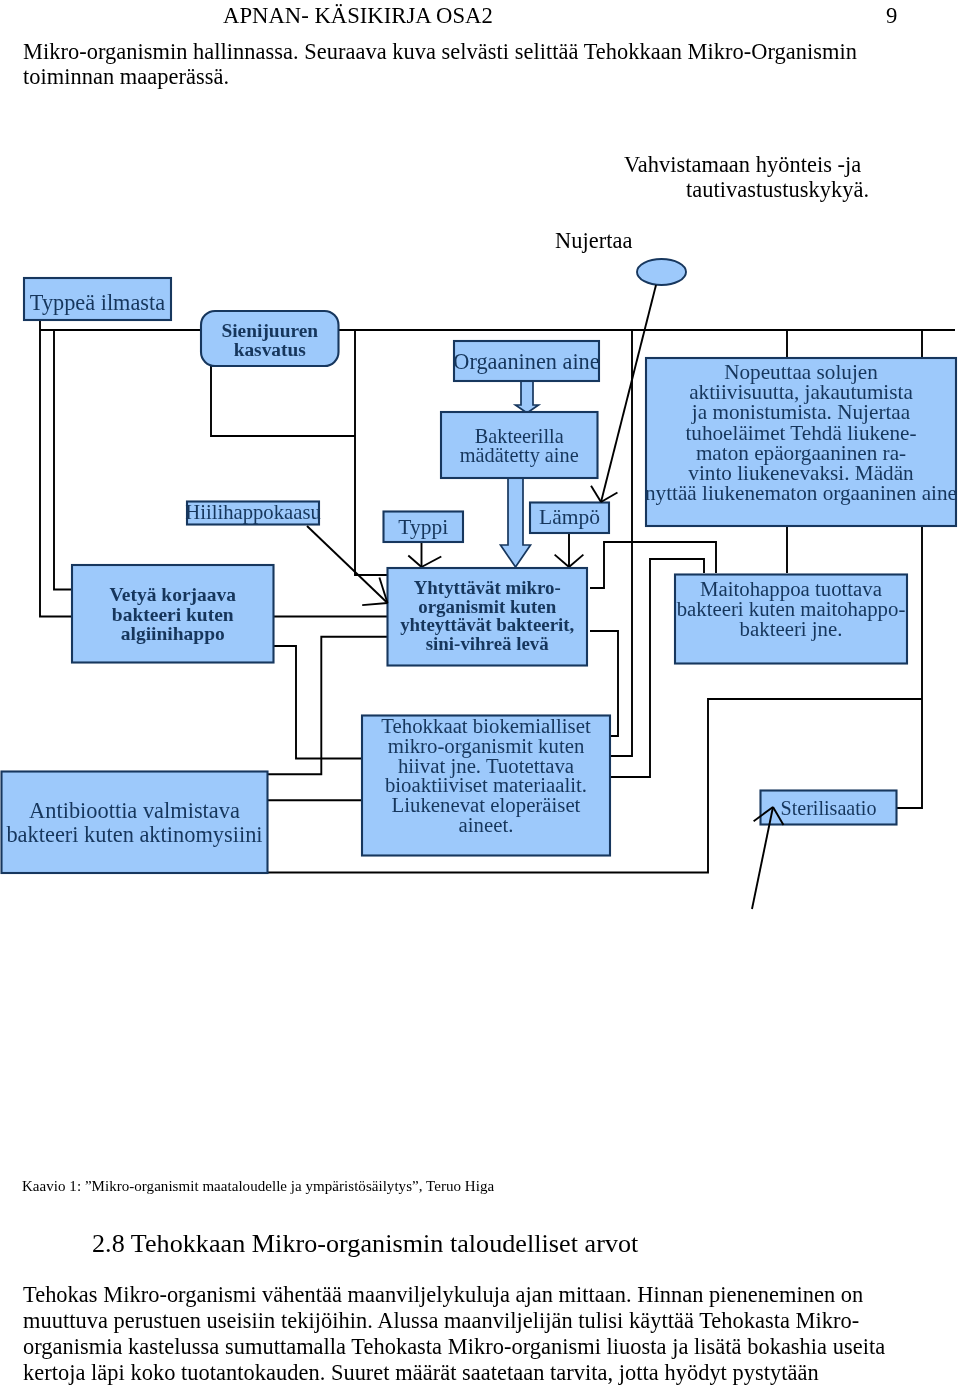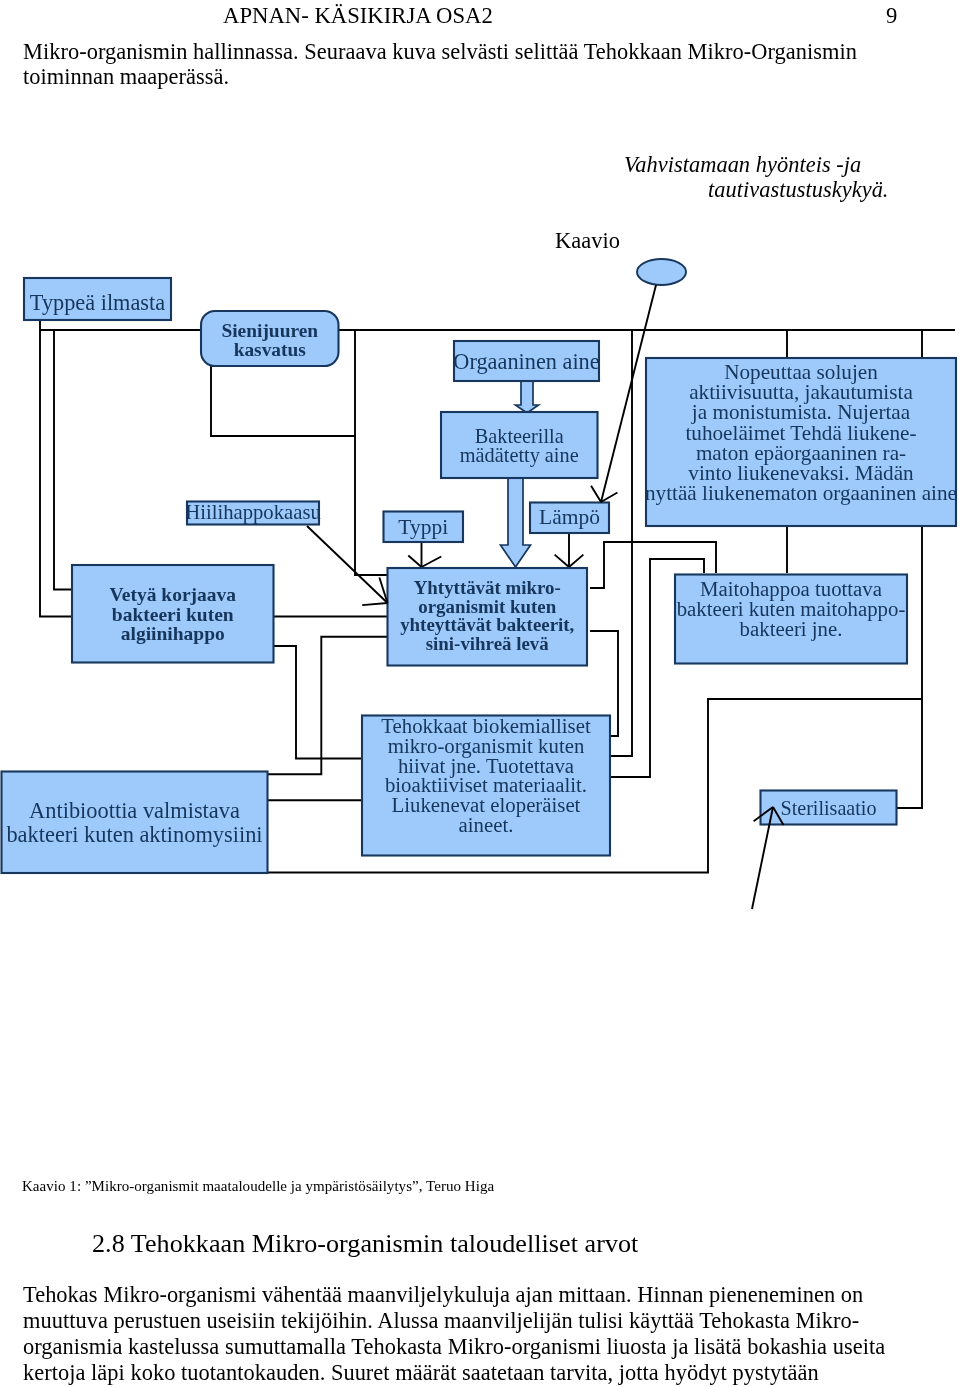--- a/index.html
+++ b/index.html
@@ -12,43 +12,43 @@
   #hdr-title{position:absolute;left:223px;top:3px;font-size:22.7px;}
   #hdr-page{position:absolute;left:886px;top:3px;font-size:22.7px;}
 
   
   #intro{position:absolute;left:23px;top:39px;width:940px;font-size:22.4px;
          line-height:25.2px;letter-spacing:0.04px;}
 
   
   .cap{position:absolute;font-size:22.4px;line-height:25.3px;letter-spacing:0.04px;}
   #cap-left{left:89px;top:178px;}
-  #cap-right{left:624px;top:152px;font-style:italic;}
+  #cap-right{left:624px;top:152px;}
   #cap-aurinko{left:555px;top:228px;}
   #cap-bottom{left:490px;top:942px;}
 
   
   #fig-caption{position:absolute;left:22px;top:1178px;font-size:15px;letter-spacing:0.04px;}
   #sec-heading{position:absolute;left:92px;top:1229px;font-size:26.1px;letter-spacing:0.04px;}
   #body-text{position:absolute;left:23px;top:1282px;width:940px;font-size:22.4px;
              line-height:26.1px;letter-spacing:0.04px;}
 
   svg.diagram{position:absolute;left:0;top:250px;}
 </style>
 </head>
 <body>
 
 <div class="page">
 
   <div id="hdr-title">APNAN- KÄSIKIRJA OSA2</div>
   <div id="hdr-page">9</div>
   <div id="intro">Mikro-organismin hallinnassa. Seuraava kuva selvästi selittää Tehokkaan Mikro-Organismin<br>toiminnan maaperässä.</div>
 
-  <div class="cap" id="cap-right">Vahvistamaan hyönteis -ja<br><span style="display:inline-block;margin-left:84px">tautivastustuskykyä.</span></div>
-  <div class="cap" id="cap-aurinko">Kaavio</div>
+  <div class="cap" id="cap-right">Vahvistamaan hyönteis -ja<br><span style="display:inline-block;margin-left:62px">tautivastustuskykyä.</span></div>
+  <div class="cap" id="cap-aurinko">Nujertaa</div>
 
   <svg class="diagram" width="960" height="700" viewBox="0 250 960 700" overflow="visible">
     <g id="connectors" fill="none" stroke="#000" stroke-width="1.6">
         <path d="M40 320 V616.5 H72" fill="none" stroke="#000000" stroke-width="1.9"></path>
         <path d="M40 330 H955" fill="none" stroke="#000000" stroke-width="1.9"></path>
         <path d="M54 330 V589.5 H72" fill="none" stroke="#000000" stroke-width="1.9"></path>
         <path d="M355 330 V575 H387" fill="none" stroke="#000000" stroke-width="1.9"></path>
         <path d="M211 366 V436 H355" fill="none" stroke="#000000" stroke-width="1.9"></path>
         <path d="M273.5 646 H296 V758.5 H362" fill="none" stroke="#000000" stroke-width="1.9"></path>
         <path d="M273.5 616.5 H387.5" fill="none" stroke="#000000" stroke-width="1.9"></path>

